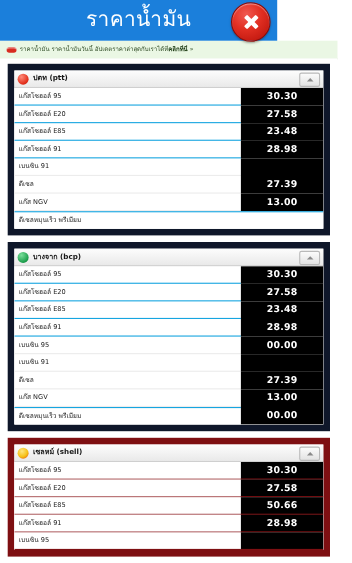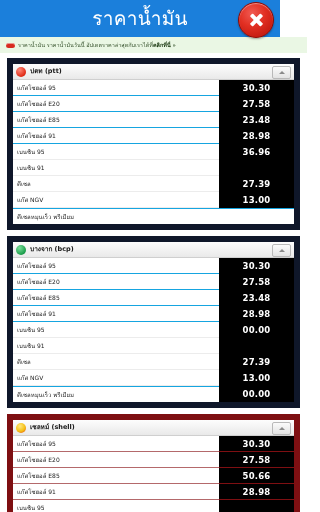--- a/index.html
+++ b/index.html
@@ -6,21 +6,21 @@
   body{
     width:307px;height:512px;overflow:hidden;
     background:#ffffff;
     font-family:"DejaVu Sans","Liberation Sans",sans-serif;
     -webkit-font-smoothing:antialiased;
   }
   .app{width:307px;height:512px;position:relative;overflow:hidden;background:#fff;}
 
   
   .titlebar{
-    height:37px;width:280px;
+    height:37px;width:252px;
     background:#1b7fdb;
     display:flex;align-items:center;justify-content:center;
     position:relative;
   }
   .titlebar .title{
     color:#ffffff;font-size:19px;line-height:19px;
     letter-spacing:.3px;font-weight:400;
     text-align:center;
   }
   .close-btn{
@@ -188,24 +188,20 @@
           </div>
           <div class="row sep">
             <div class="lbl">แก๊สโซฮอล์ E85</div>
             <div class="val">23.48</div>
           </div>
           <div class="row sep">
             <div class="lbl">แก๊สโซฮอล์ 91</div>
             <div class="val">28.98</div>
           </div>
           <div class="row">
-            <div class="lbl">เบนซิน 95</div>
-            <div class="val">36.96</div>
-          </div>
-          <div class="row">
             <div class="lbl">เบนซิน 91</div>
             <div class="val blank"></div>
           </div>
           <div class="row">
             <div class="lbl">ดีเซล</div>
             <div class="val">27.39</div>
           </div>
           <div class="row">
             <div class="lbl">แก๊ส NGV</div>
             <div class="val">13.00</div>

